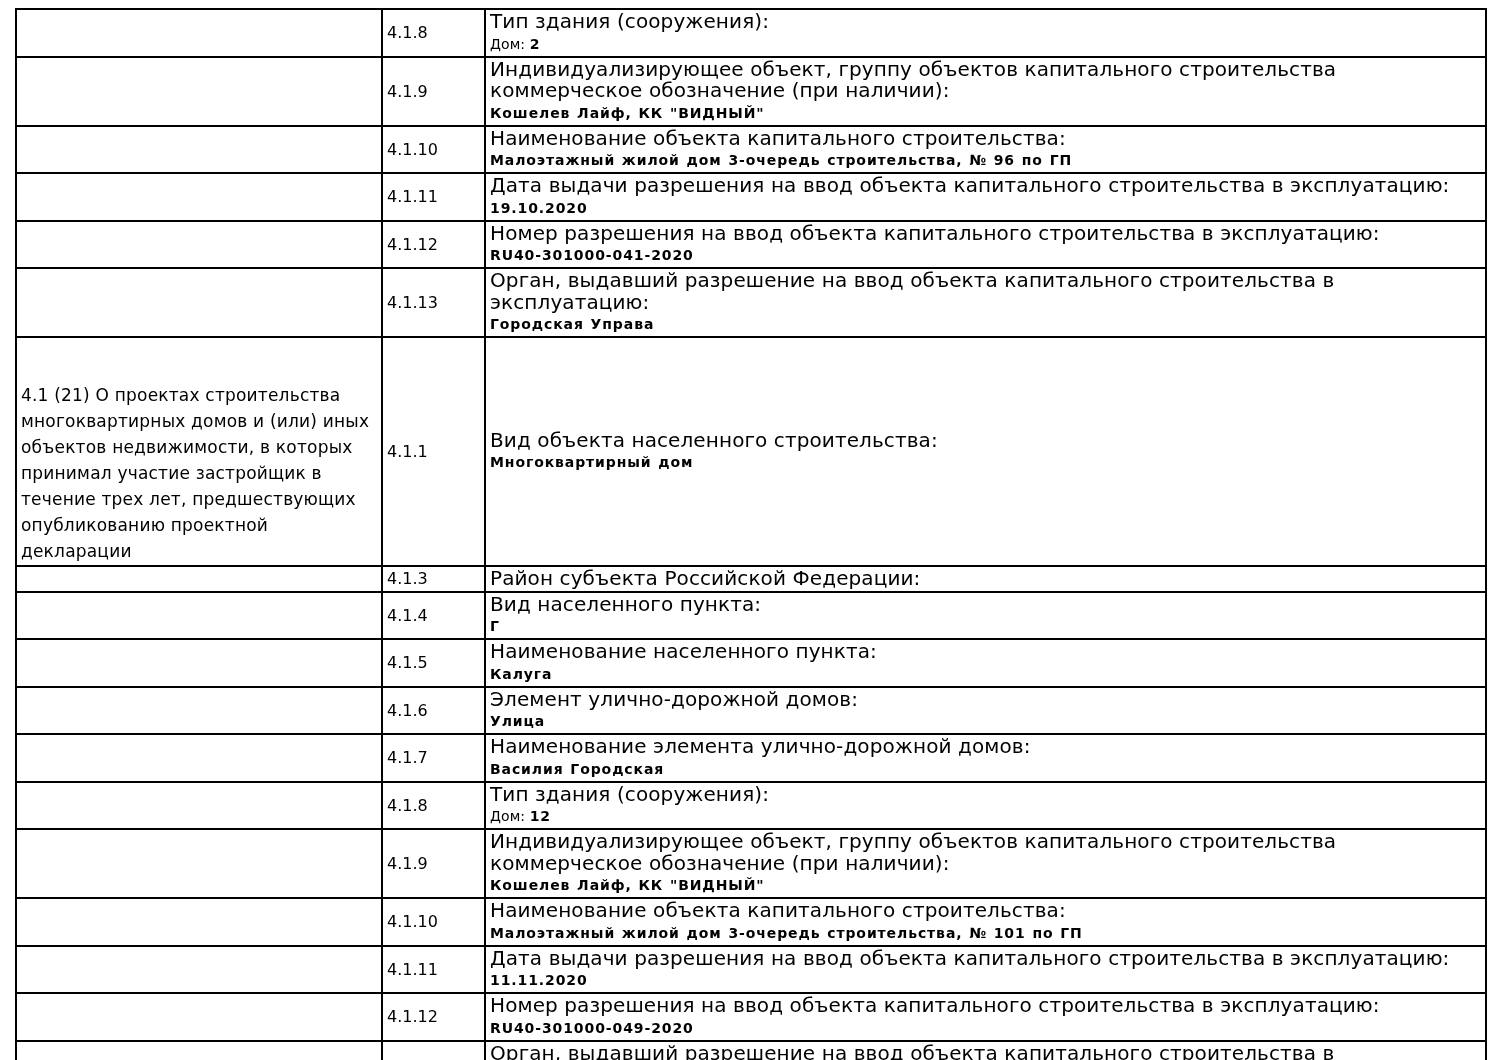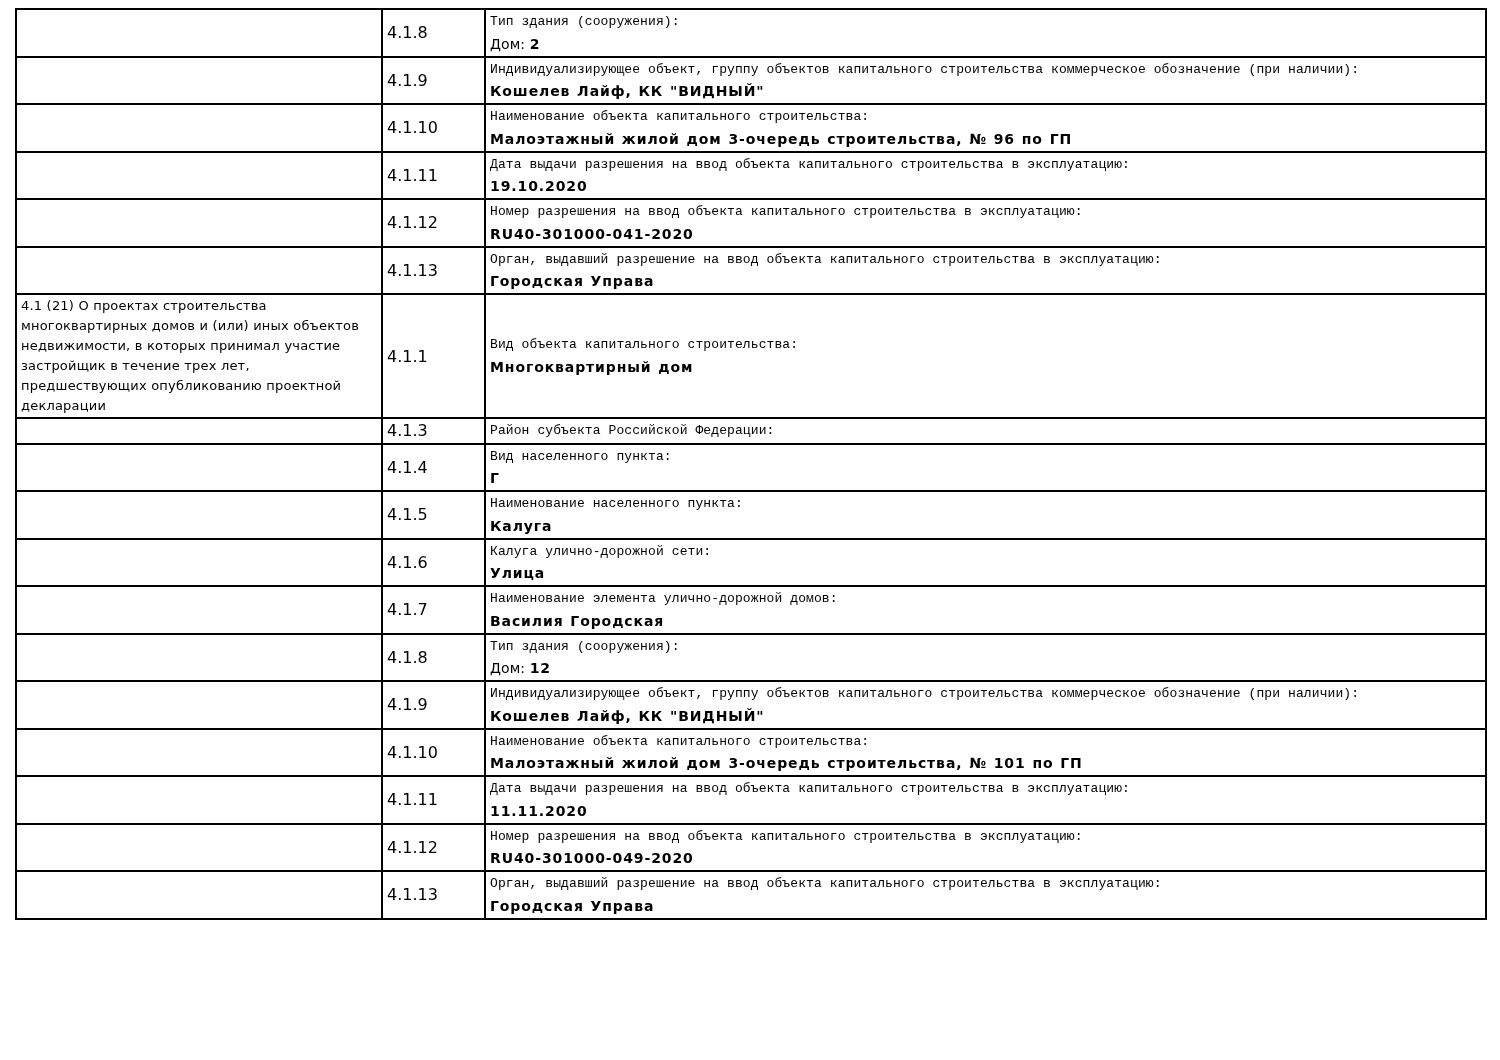--- a/index.html
+++ b/index.html
@@ -25,33 +25,33 @@
     border: 2px solid #000000;
     vertical-align: middle;
     padding: 1px 4px;
     overflow: hidden;
   }
   td.col-section { width: 366px; }
   td.col-code    { width: 103px; }
   td.col-content { width: 1001px; }
 
   .section-text {
-    font-size: 13px;
-    line-height: 20px;
+    font-size: 17px;
+    line-height: 26px;
     letter-spacing: 0.2px;
+    margin-top: 43px;
   }
   .code-text {
     font-size: 16px;
     line-height: 21px;
   }
   .field-label {
-    font-size: 13px;
+    font-size: 20px;
     line-height: 21.5px;
     letter-spacing: 0.1px;
-    font-family: Liberation Mono, monospace;
   }
   .field-value-line {
     font-size: 14px;
     line-height: 22px;
   }
   .field-value {
     font-weight: bold;
     letter-spacing: 0.9px;
     word-spacing: 1px;
   }
@@ -131,21 +131,21 @@
         </td>
       </tr>
       <tr>
         <td class="col-section">
           <div class="section-text">4.1 (21) О проектах строительства многоквартирных домов и (или) иных объектов недвижимости, в которых принимал участие застройщик в течение трех лет, предшествующих опубликованию проектной декларации</div>
         </td>
         <td class="col-code">
           <div class="code-text">4.1.1</div>
         </td>
         <td class="col-content">
-          <div class="field-label">Вид объекта капитального строительства:</div>
+          <div class="field-label">Вид объекта населенного строительства:</div>
           <div class="field-value-line"><span class="field-value">Многоквартирный дом</span></div>
         </td>
       </tr>
       <tr>
         <td class="col-section"></td>
         <td class="col-code">
           <div class="code-text">4.1.3</div>
         </td>
         <td class="col-content">
           <div class="field-label">Район субъекта Российской Федерации:</div>
@@ -170,21 +170,21 @@
           <div class="field-label">Наименование населенного пункта:</div>
           <div class="field-value-line"><span class="field-value">Калуга</span></div>
         </td>
       </tr>
       <tr>
         <td class="col-section"></td>
         <td class="col-code">
           <div class="code-text">4.1.6</div>
         </td>
         <td class="col-content">
-          <div class="field-label">Калуга улично-дорожной сети:</div>
+          <div class="field-label">Элемент улично-дорожной домов:</div>
           <div class="field-value-line"><span class="field-value">Улица</span></div>
         </td>
       </tr>
       <tr>
         <td class="col-section"></td>
         <td class="col-code">
           <div class="code-text">4.1.7</div>
         </td>
         <td class="col-content">
           <div class="field-label">Наименование элемента улично-дорожной домов:</div>

